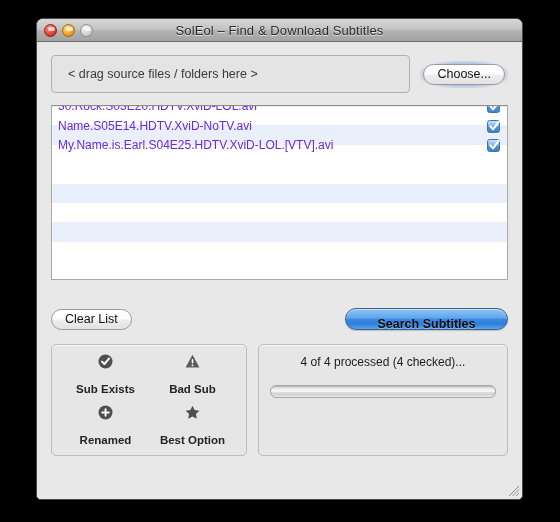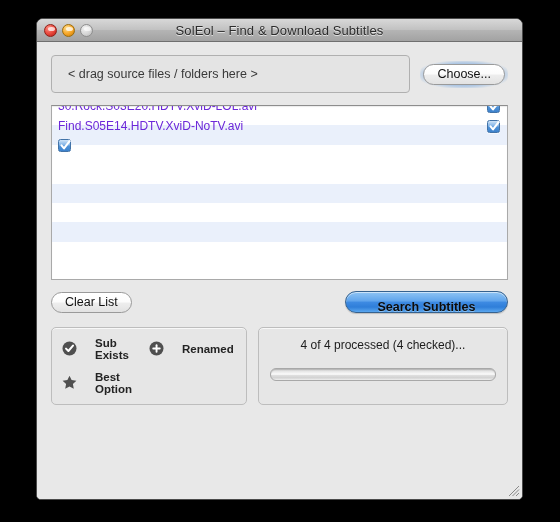--- a/index.html
+++ b/index.html
@@ -151,21 +151,21 @@
     border: 1px solid #4273a8;
     background: linear-gradient(to bottom, #cfe3f7 0%, #7fb2e6 45%, #4e92d8 55%, #3d82cc 100%);
     position: relative;
     flex: 0 0 auto;
     box-shadow: 0 1px 0 rgba(255,255,255,0.6);
   }
   .cbox svg { position: absolute; left: 1px; top: 0px; }
 
   
   #btnrow {
-    margin-top: 11px;
+    margin-top: 28px;
     display: flex;
     align-items: center;
     justify-content: space-between;
   }
   #search-btn {
     height: 22px;
     min-width: 163px;
     padding: 8px 14px;
     border-radius: 11px;
     border: 1px solid #36628f;
@@ -194,24 +194,25 @@
   #legend {
     width: 196px;
     padding: 9px 10px;
     display: grid;
     grid-template-columns: 1fr 1fr;
     grid-row-gap: 10px;
   }
   .legend-item {
     display: flex;
     align-items: center;
-    gap: 18px;
+    gap: 12px;
     font-size: 11.5px;
     font-weight: bold;
     color: #232323;
+    flex-direction: column;
   }
   .legend-item svg { flex: 0 0 auto; }
 
   #status {
     flex: 1;
     padding: 10px 11px;
     display: flex;
     flex-direction: column;
     align-items: center;
   }
@@ -266,28 +267,29 @@
     <div id="filelist">
         <div class="frow">
           <div class="fname">30.Rock.S03E20.HDTV.XviD-LOL.avi</div>
           <div class="cbox">
             <svg width="11" height="11" viewBox="0 0 11 11">
               <path d="M1.5 5.4 L4 8.4 L9.6 1.2" fill="none" stroke="#ffffff" stroke-width="2.1" stroke-linecap="round" stroke-linejoin="round"></path>
             </svg>
           </div>
         </div>
         <div class="frow alt">
-          <div class="fname">Find.S05E14.HDTV.XviD-NoTV.avi</div>
+          <div class="fname">Name.S05E14.HDTV.XviD-NoTV.avi</div>
           <div class="cbox">
             <svg width="11" height="11" viewBox="0 0 11 11">
               <path d="M1.5 5.4 L4 8.4 L9.6 1.2" fill="none" stroke="#ffffff" stroke-width="2.1" stroke-linecap="round" stroke-linejoin="round"></path>
             </svg>
           </div>
         </div>
         <div class="frow">
+          <div class="fname">My.Name.is.Earl.S04E25.HDTV.XviD-LOL.[VTV].avi</div>
           <div class="cbox">
             <svg width="11" height="11" viewBox="0 0 11 11">
               <path d="M1.5 5.4 L4 8.4 L9.6 1.2" fill="none" stroke="#ffffff" stroke-width="2.1" stroke-linecap="round" stroke-linejoin="round"></path>
             </svg>
           </div>
         </div>
         <div class="frow"></div>
         <div class="frow alt"></div>
         <div class="frow"></div>
         <div class="frow alt"></div>
@@ -303,20 +305,28 @@
       <div id="legend" class="panel">
           <div class="legend-item">
             <span><svg width="15" height="15" viewBox="0 0 15 15">
                 <circle cx="7.5" cy="7.5" r="7" fill="#4f4f4f"></circle>
                 <path d="M4 7.6 L6.4 10 L11 4.6" fill="none" stroke="#fff" stroke-width="2" stroke-linecap="round" stroke-linejoin="round"></path>
               </svg></span>
             <span>Sub Exists</span>
           </div>
           <div class="legend-item">
             <span><svg width="15" height="15" viewBox="0 0 15 15">
+                <path d="M7.5 0.8 L14.4 13.6 L0.6 13.6 Z" fill="#5a5a5a"></path>
+                <rect x="6.7" y="5" width="1.6" height="4.6" rx="0.8" fill="#fff"></rect>
+                <circle cx="7.5" cy="11.4" r="0.95" fill="#fff"></circle>
+              </svg></span>
+            <span>Bad Sub</span>
+          </div>
+          <div class="legend-item">
+            <span><svg width="15" height="15" viewBox="0 0 15 15">
                 <circle cx="7.5" cy="7.5" r="7" fill="#4f4f4f"></circle>
                 <rect x="6.6" y="3.3" width="1.9" height="8.4" rx="0.9" fill="#fff"></rect>
                 <rect x="3.3" y="6.6" width="8.4" height="1.9" rx="0.9" fill="#fff"></rect>
               </svg></span>
             <span>Renamed</span>
           </div>
           <div class="legend-item">
             <span><svg width="15" height="15" viewBox="0 0 15 15">
                 <path d="M7.5 0.7 L9.6 5.1 L14.4 5.7 L10.9 9.0 L11.8 13.8 L7.5 11.5 L3.2 13.8 L4.1 9.0 L0.6 5.7 L5.4 5.1 Z" fill="#4f4f4f"></path>
               </svg></span>

